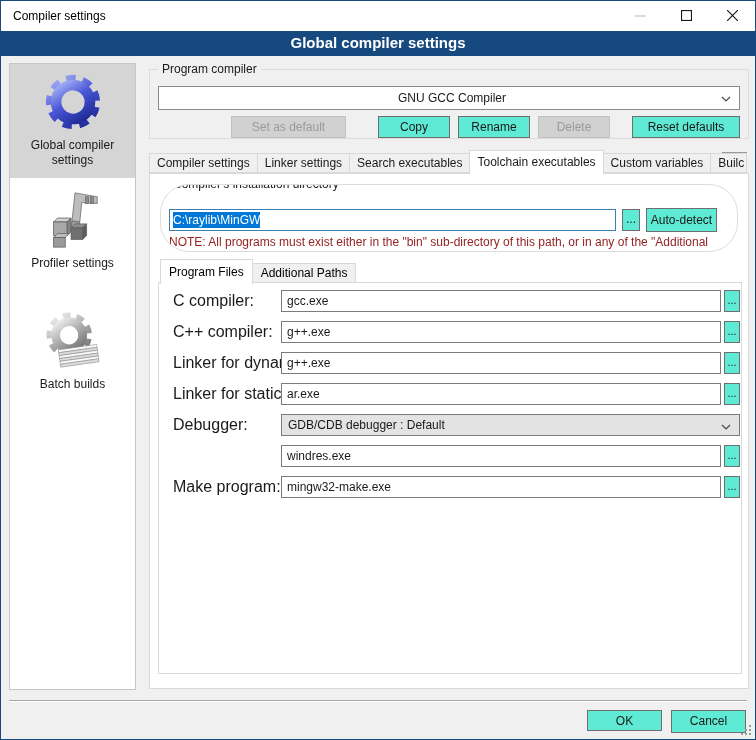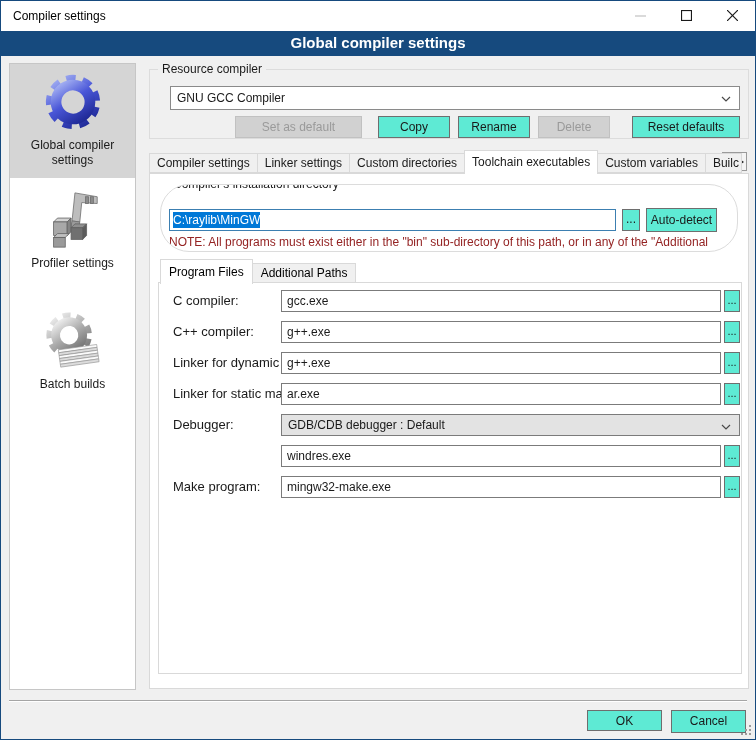--- a/index.html
+++ b/index.html
@@ -33,29 +33,29 @@
   .group-label{position:absolute;top:-8px;left:8px;font-size:12px;color:#1a1a1a;
                background:#f0f0f0;padding:0 4px;line-height:15px;white-space:nowrap;}
   .groupbox.on-white .group-label{background:#fff;}
 
   .g-compiler{left:148px;top:68px;width:600px;height:70px;}
 
   
   .combo{position:absolute;height:24px;background:#fff;border:1px solid #8a8a8a;
          font-size:12px;line-height:22px;padding-left:6px;color:#1a1a1a;cursor:default;}
   .combo .chev{position:absolute;right:8px;top:9px;}
-  .g-compiler .combo{left:20px;right:8px;top:16px;}
+  .g-compiler .combo{left:8px;right:8px;top:16px;text-align:center;}
 
   
   .btn{display:inline-block;background:#5eead4;border:1px solid #6e6e6e;color:#1a1a1a;
        font-size:12px;text-align:center;padding:0;cursor:default;}
   .btn.disabled{background:#d1d1d1;border-color:#c1c1c1;color:var(--disabled-text,#9a9a9a);}
   .btn-row{position:absolute;right:8px;top:46px;display:flex;}
   .btn-row .btn{height:22px;line-height:20px;}
-  .b-setdef{width:127px;margin-right:16px;}
+  .b-setdef{width:115px;margin-right:32px;}
   .b-copy{width:72px;margin-right:8px;}
   .b-rename{width:72px;margin-right:8px;}
   .b-delete{width:72px;margin-right:22px;}
   .b-reset{width:108px;}
 
   
   .tabbar{position:absolute;left:148px;top:149px;width:600px;height:23px;display:flex;
           align-items:flex-end;}
   .tab{height:20px;border:1px solid #d9d9d9;background:#f0f0f0;font-size:12px;color:#1a1a1a;
        line-height:18px;padding:0 7px;margin-right:-1px;white-space:nowrap;overflow:hidden;z-index:1;}
@@ -80,21 +80,21 @@
 
   
   .subtabs{position:absolute;left:10px;top:84px;height:25px;display:flex;align-items:flex-end;}
   .subtab{height:20px;border:1px solid #d9d9d9;background:#f0f0f0;font-size:12px;line-height:18px;
           padding:0 8px;margin-right:-1px;white-space:nowrap;z-index:1;}
   .subtab.active{height:25px;line-height:24px;background:#fff;border-bottom:none;margin-bottom:-1px;z-index:3;}
   .inner-panel{position:absolute;left:8px;top:108px;width:584px;height:392px;background:#fff;
                border:1px solid #d9d9d9;z-index:2;}
 
   .frow{position:absolute;left:0;width:100%;height:22px;}
-  .flabel{position:absolute;left:14px;top:0;font-size:13px;line-height:22px;color:#1a1a1a;white-space:nowrap;}
+  .flabel{position:absolute;left:14px;top:0;font-size:16px;line-height:22px;color:#1a1a1a;white-space:nowrap;}
   .tfield{position:absolute;left:122px;top:0;width:440px;height:22px;border:1px solid #7b7b7b;
           background:#fff;font-size:12px;padding:0 0 0 5px;color:#1a1a1a;outline:none;}
   .frow .btn.browse{position:absolute;left:565px;top:0;width:16px;height:22px;line-height:19px;font-size:11px;}
   .dcombo{left:122px;top:0;width:459px;height:22px;background:#e3e3e3;border:1px solid #7b7b7b;line-height:20px;}
 
   
   .footer-sep{position:absolute;left:8px;right:8px;top:699px;height:0;
               border-top:1px solid #a5a5a5;border-bottom:1px solid #fff;}
   .b-ok{position:absolute;left:586px;top:709px;width:75px;height:21px;line-height:21px;}
   .b-cancel{position:absolute;left:670px;top:709px;width:75px;height:23px;line-height:21px;}
@@ -190,40 +190,40 @@
           <rect x="18" y="47" width="40" height="3" fill="#dcdcdc"></rect>
           <rect x="18" y="50" width="40" height="3" fill="#fafafa"></rect>
           <rect x="18" y="53" width="40" height="3" fill="#dcdcdc"></rect>
         </g>
       </svg>
       <div class="side-label">Batch builds</div>
     </div>
   </div>
 
   <div class="groupbox g-compiler">
-    <span class="group-label">Resource compiler</span>
+    <span class="group-label">Program compiler</span>
     <div class="combo">
       <span>GNU GCC Compiler</span>
       <svg class="chev" width="10" height="6">
           <polyline points="1,1 5,5 9,1" fill="none" stroke="#4a4a4a" stroke-width="1.2"></polyline>
         </svg>
     </div>
     <div class="btn-row">
       <span class="btn b-setdef disabled">Set as default</span>
       <span class="btn b-copy">Copy</span>
       <span class="btn b-rename">Rename</span>
       <span class="btn b-delete disabled">Delete</span>
       <span class="btn b-reset">Reset defaults</span>
     </div>
   </div>
 
   <div class="tabbar">
     <div class="tab">Compiler settings</div>
     <div class="tab">Linker settings</div>
-    <div class="tab">Custom directories</div>
+    <div class="tab">Search executables</div>
     <div class="tab active">Toolchain executables</div>
     <div class="tab">Custom variables</div>
     <div class="tab clipped">Builc</div>
     <div class="tab-arrows">
       <div class="tab-arrow">
         <svg width="6" height="8">
             <polygon points="6,0 0,4 6,8" fill="#222"></polygon>
           </svg>
       </div>
       <div class="tab-arrow">

